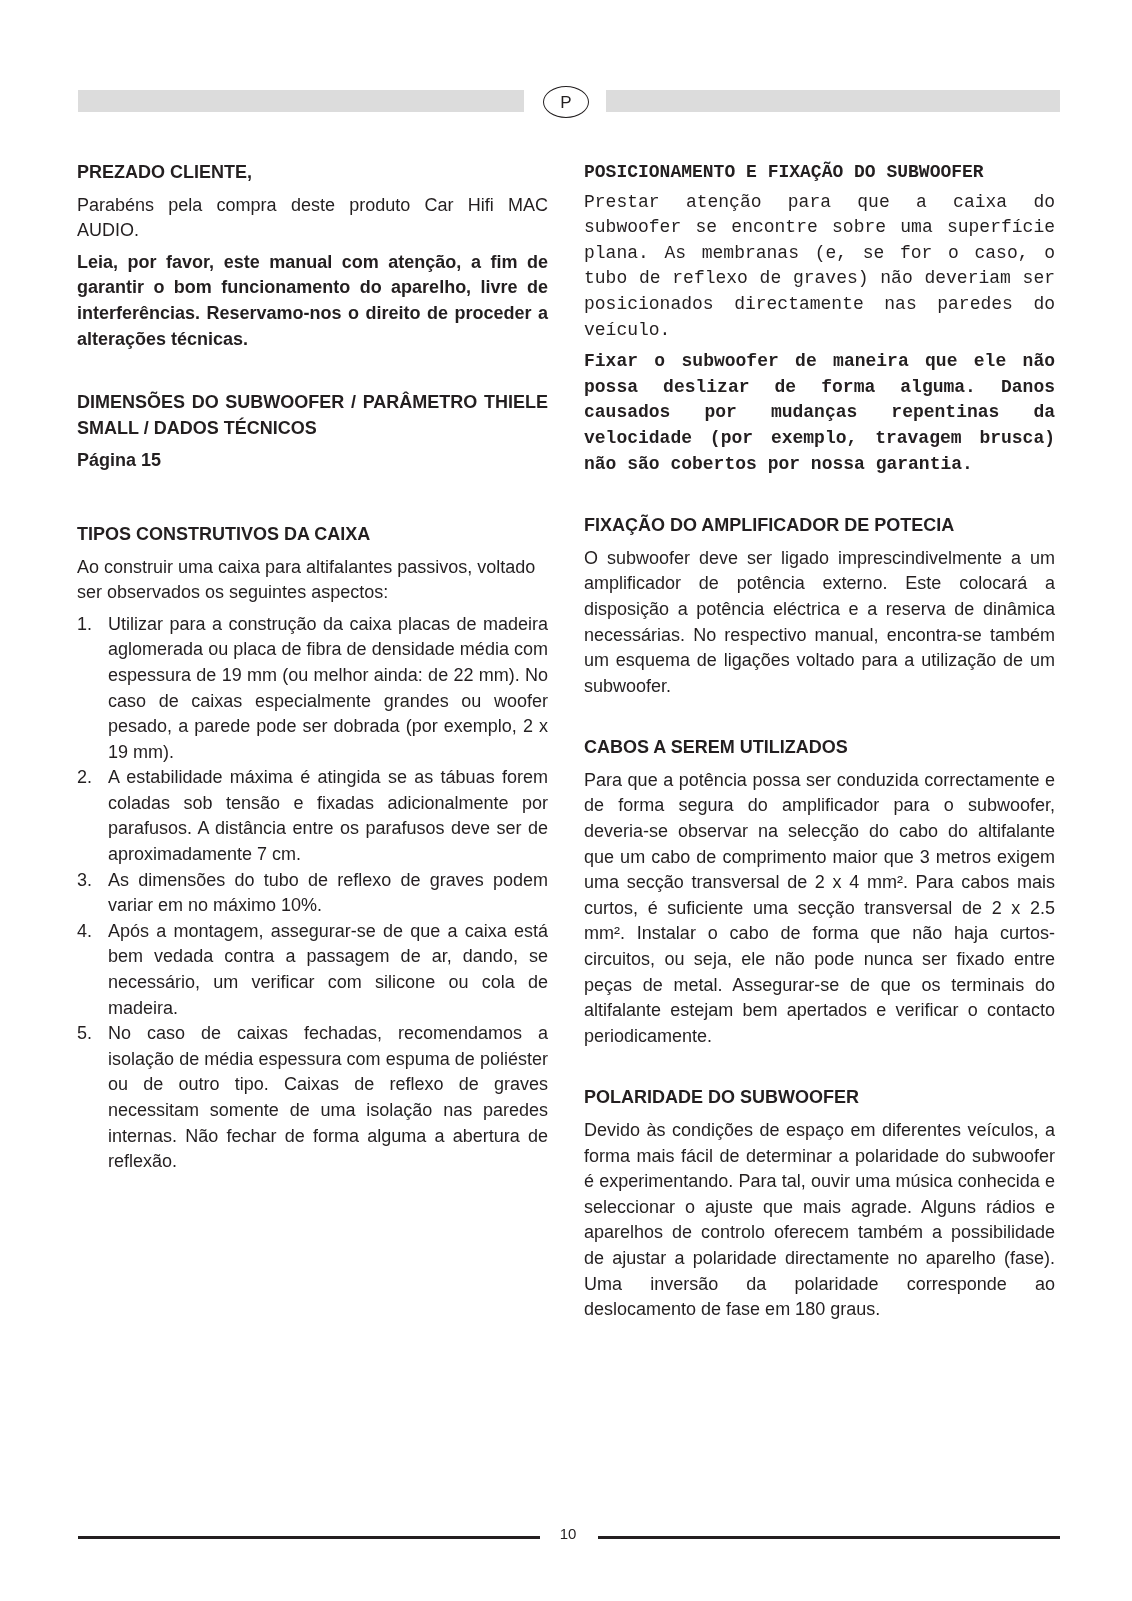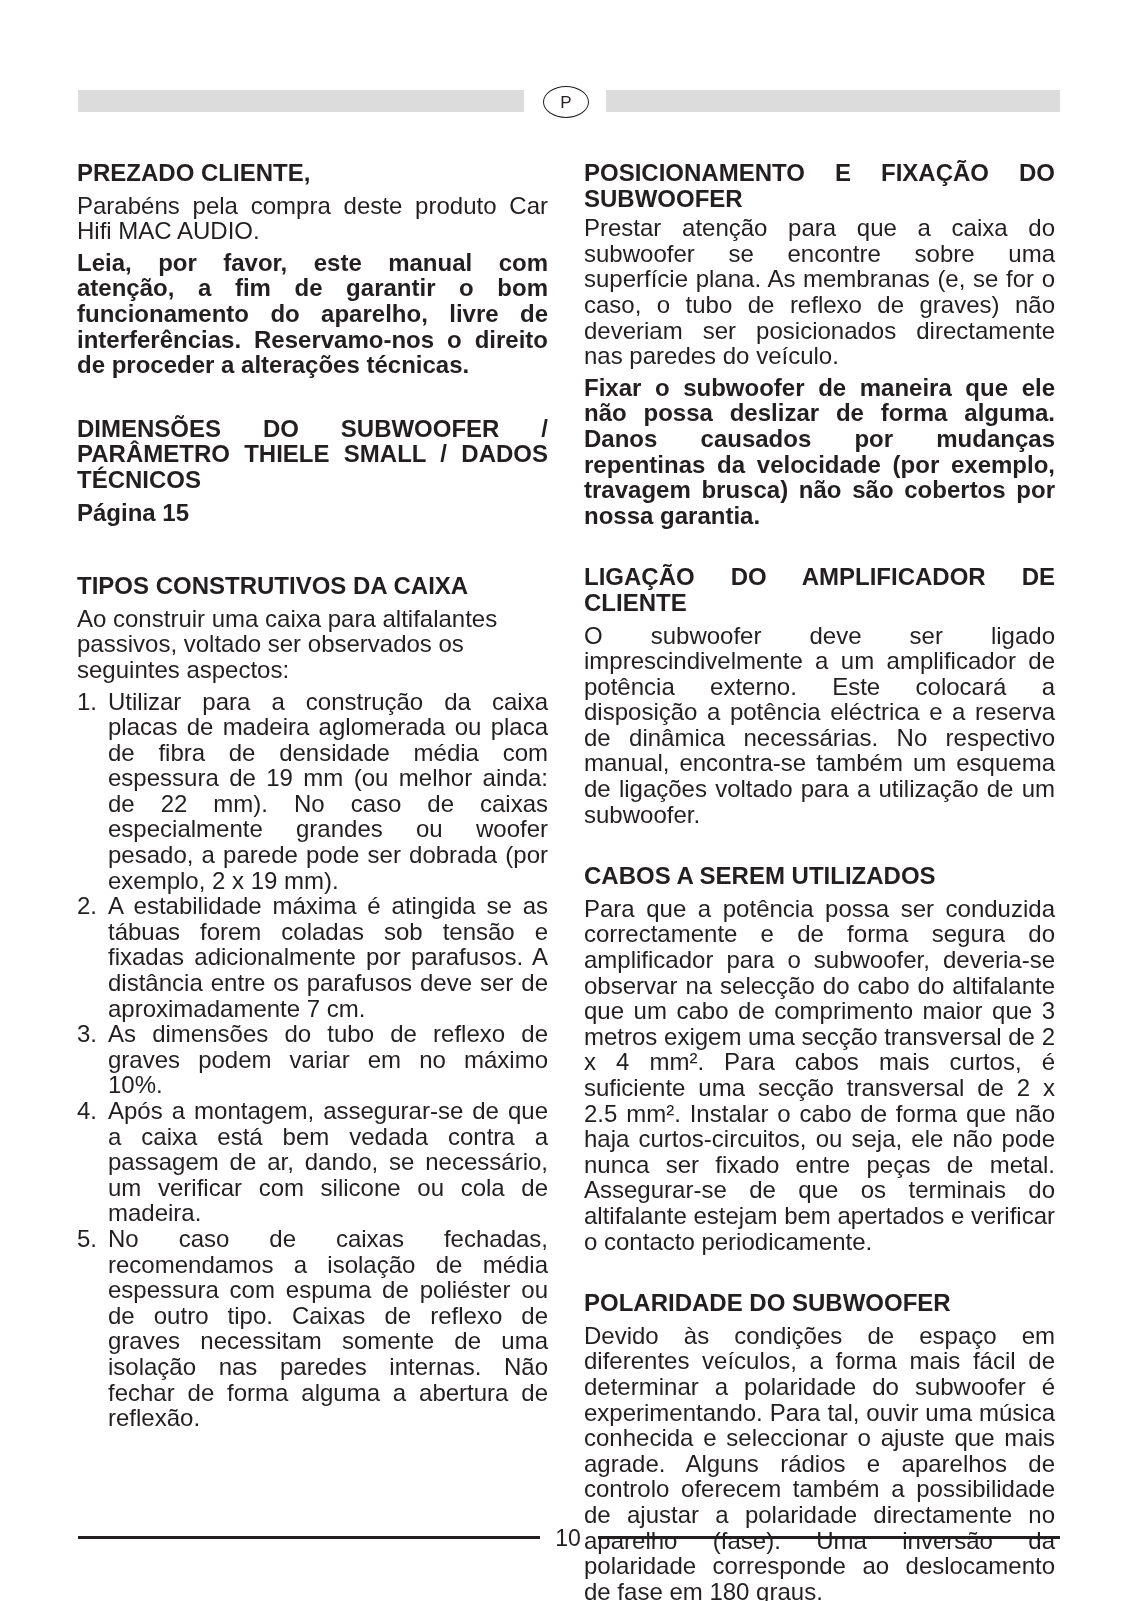--- a/index.html
+++ b/index.html
@@ -9,35 +9,35 @@
     }
     .header-bar { position: absolute; top: 90px; height: 22px; background: #dcdcdc; }
     .header-bar.left { left: 78px; width: 446px; }
     .header-bar.right { left: 606px; width: 454px; }
     .lang-badge {
       position: absolute; left: 543px; top: 86px; width: 44px; height: 30px;
       border: 1.5px solid #231f20; border-radius: 50%; background: #fff;
       display: flex; align-items: center; justify-content: center;
       font-size: 17px; line-height: 1; color: #231f20;
     }
-    .col { position: absolute; top: 160px; width: 471px; font-size: 24px; line-height: 25.6px; }
+    .col { position: absolute; top: 160px; width: 471px; font-size: 18px; line-height: 25.6px; }
     .col.left { left: 77px; }
     .col.right { left: 584px; }
     .h { font-weight: bold; margin: 0 0 7px 0; text-align: justify; }
     p { margin: 0 0 6px 0; text-align: justify; }
     p.b { font-weight: bold; }
     .sec { margin-bottom: 33px; }
     .pageref { font-weight: bold; margin: 0; }
     ol { margin: 6px 0 0 0; padding: 0; list-style: none; }
     ol li { position: relative; padding-left: 31px; text-align: justify; }
     ol li .num { position: absolute; left: 0; top: 0; }
     .footer-line { position: absolute; top: 1536px; height: 3px; background: #231f20; }
     .footer-line.left { left: 78px; width: 462px; }
     .footer-line.right { left: 598px; width: 462px; }
-    .page-num { position: absolute; top: 1525px; left: 548px; width: 40px; text-align: center; font-size: 23px; }
+    .page-num { position: absolute; top: 1525px; left: 548px; width: 40px; text-align: center; font-size: 15px; }
   </style>
 </head>
 <body>
 
 <div class="header-bar left"></div>
 <div class="header-bar right"></div>
 <div class="lang-badge">
     <span>P</span>
   </div>
 
@@ -58,27 +58,27 @@
       <li><span class="num">1.</span><span>Utilizar para a construção da caixa placas de madeira aglomerada ou placa de fibra de densidade média com espessura de 19 mm (ou melhor ainda: de 22 mm). No caso de caixas especialmente grandes ou woofer pesado, a parede pode ser dobrada (por exemplo, 2 x 19 mm).</span></li>
       <li><span class="num">2.</span><span>A estabilidade máxima é atingida se as tábuas forem coladas sob tensão e fixadas adicionalmente por parafusos. A distância entre os parafusos deve ser de aproximadamente 7 cm.</span></li>
       <li><span class="num">3.</span><span>As dimensões do tubo de reflexo de graves podem variar em no máximo 10%.</span></li>
       <li><span class="num">4.</span><span>Após a montagem, assegurar-se de que a caixa está bem vedada contra a passagem de ar, dando, se necessário, um verificar com silicone ou cola de madeira.</span></li>
       <li><span class="num">5.</span><span>No caso de caixas fechadas, recomendamos a isolação de média espessura com espuma de poliéster ou de outro tipo. Caixas de reflexo de graves necessitam somente de uma isolação nas paredes internas. Não fechar de forma alguma a abertura de reflexão.</span></li>
     </ol>
   </div>
 </div>
 
 <div class="col right">
-  <div class="sec" style="margin-bottom:36px;">
+  <div class="sec" style="margin-bottom:36px;font-family:Liberation Mono, monospace;">
     <div class="h" style="margin-bottom:4px;">POSICIONAMENTO E FIXAÇÃO DO SUBWOOFER</div>
     <p>Prestar atenção para que a caixa do subwoofer se encontre sobre uma superfície plana. As membranas (e, se for o caso, o tubo de reflexo de graves) não deveriam ser posicionados directamente nas paredes do veículo.</p>
     <p class="b">Fixar o subwoofer de maneira que ele não possa deslizar de forma alguma. Danos causados por mudanças repentinas da velocidade (por exemplo, travagem brusca) não são cobertos por nossa garantia.</p>
   </div>
   <div class="sec" style="margin-bottom:36px;">
-    <div class="h">LIGAÇÃO DO AMPLIFICADOR DE CLIENTE</div>
+    <div class="h">FIXAÇÃO DO AMPLIFICADOR DE POTECIA</div>
     <p>O subwoofer deve ser ligado imprescindivelmente a um amplificador de potência externo. Este colocará a disposição a potência eléctrica e a reserva de dinâmica necessárias. No respectivo manual, encontra-se também um esquema de ligações voltado para a utilização de um subwoofer.</p>
   </div>
   <div class="sec" style="margin-bottom:36px;">
     <div class="h">CABOS A SEREM UTILIZADOS</div>
     <p>Para que a potência possa ser conduzida correctamente e de forma segura do amplificador para o subwoofer, deveria-se observar na selecção do cabo do altifalante que um cabo de comprimento maior que 3 metros exigem uma secção transversal de 2 x 4 mm². Para cabos mais curtos, é suficiente uma secção transversal de 2 x 2.5 mm². Instalar o cabo de forma que não haja curtos-circuitos, ou seja, ele não pode nunca ser fixado entre peças de metal. Assegurar-se de que os terminais do altifalante estejam bem apertados e verificar o contacto periodicamente.</p>
   </div>
   <div class="sec">
     <div class="h">POLARIDADE DO SUBWOOFER</div>
     <p>Devido às condições de espaço em diferentes veículos, a forma mais fácil de determinar a polaridade do subwoofer é experimentando. Para tal, ouvir uma música conhecida e seleccionar o ajuste que mais agrade. Alguns rádios e aparelhos de controlo oferecem também a possibilidade de ajustar a polaridade directamente no aparelho (fase). Uma inversão da polaridade corresponde ao deslocamento de fase em 180 graus.</p>
   </div>

